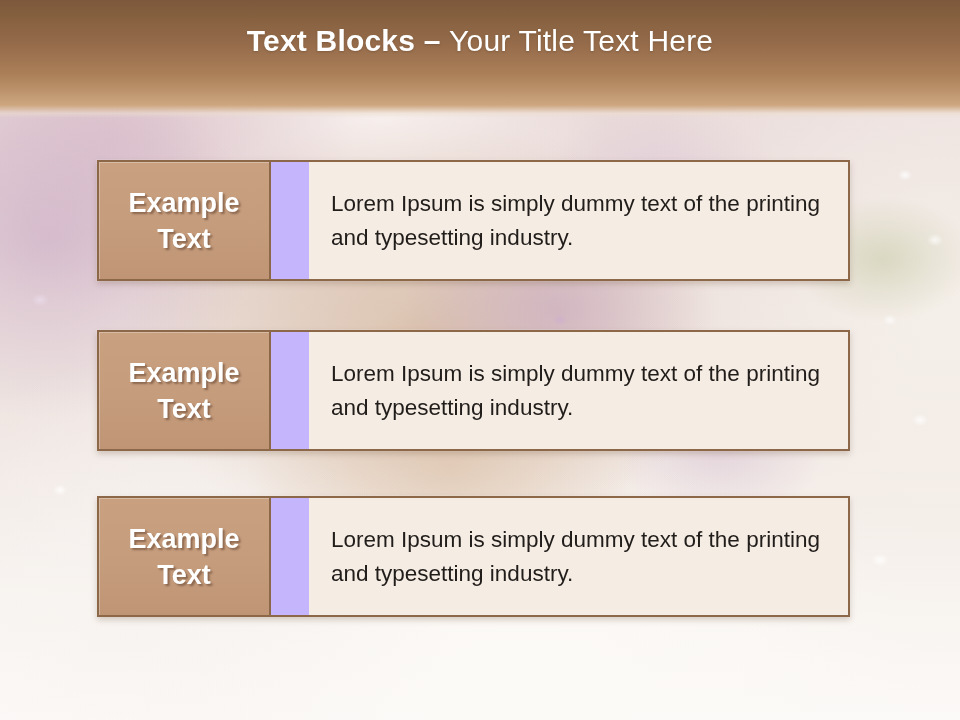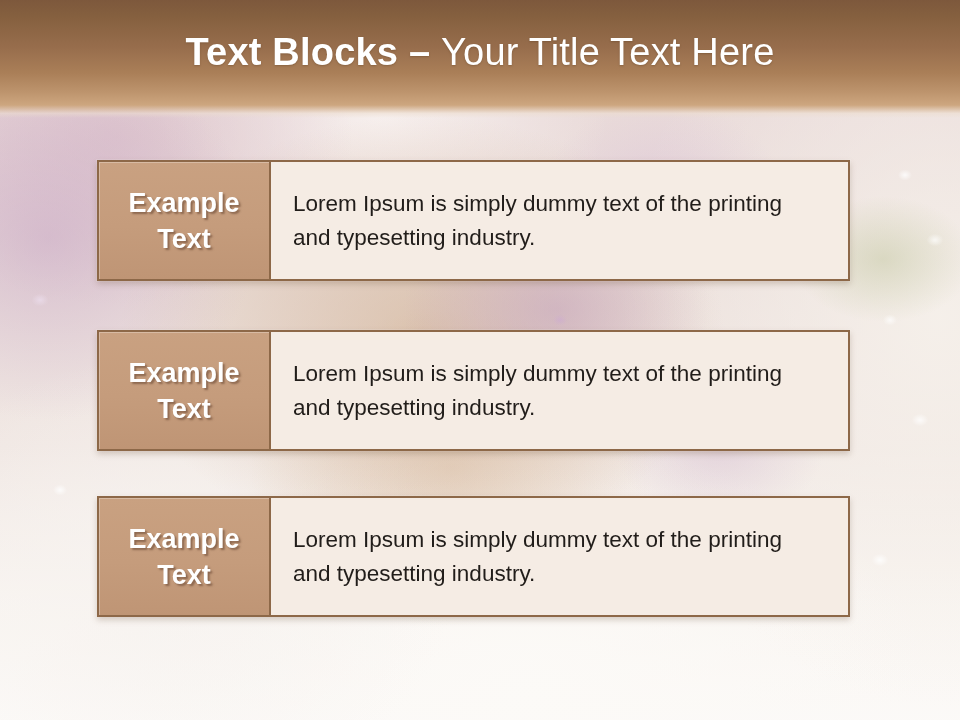--- a/index.html
+++ b/index.html
@@ -70,42 +70,43 @@
       #bd946d 78%,
       #cda67f 89%,
       rgba(236,220,205,0.55) 96%,
       rgba(240,228,220,0) 100%);
     display: flex;
     justify-content: center;
     align-items: flex-start;
   }
   .slide-title {
     margin: 0;
-    padding-top: 33px;
-    font-size: 38px;
+    padding-top: 22px;
+    font-size: 30px;
     line-height: 38px;
     color: #ffffff;
     font-weight: normal;
     letter-spacing: 0.2px;
     white-space: nowrap;
     text-shadow: 0 1px 2px rgba(90,60,35,0.35);
   }
   .slide-title .t-bold { font-weight: bold; }
   .slide-title .t-reg  { font-weight: normal; }
 
   
   .block {
     position: absolute;
     left: 97px;
     width: 749px;
     height: 117px;
     display: flex;
     border: 2px solid #8d6848;
     box-shadow: 0 3px 6px rgba(120,90,70,0.28), 0 0 0 1px rgba(255,255,255,0.15);
-    background: #4c1d95;
+    background: #c4b5fd;
+    gap: 38px;
   }
   .block.b1 { top: 160px; }
   .block.b2 { top: 330px; }
   .block.b3 { top: 496px; }
 
   .block-label {
     width: 170px;
     flex: 0 0 170px;
     background: linear-gradient(180deg, #c9a181 0%, #c59c7c 55%, #bf9575 100%);
     border-right: 2px solid #8d6848;

